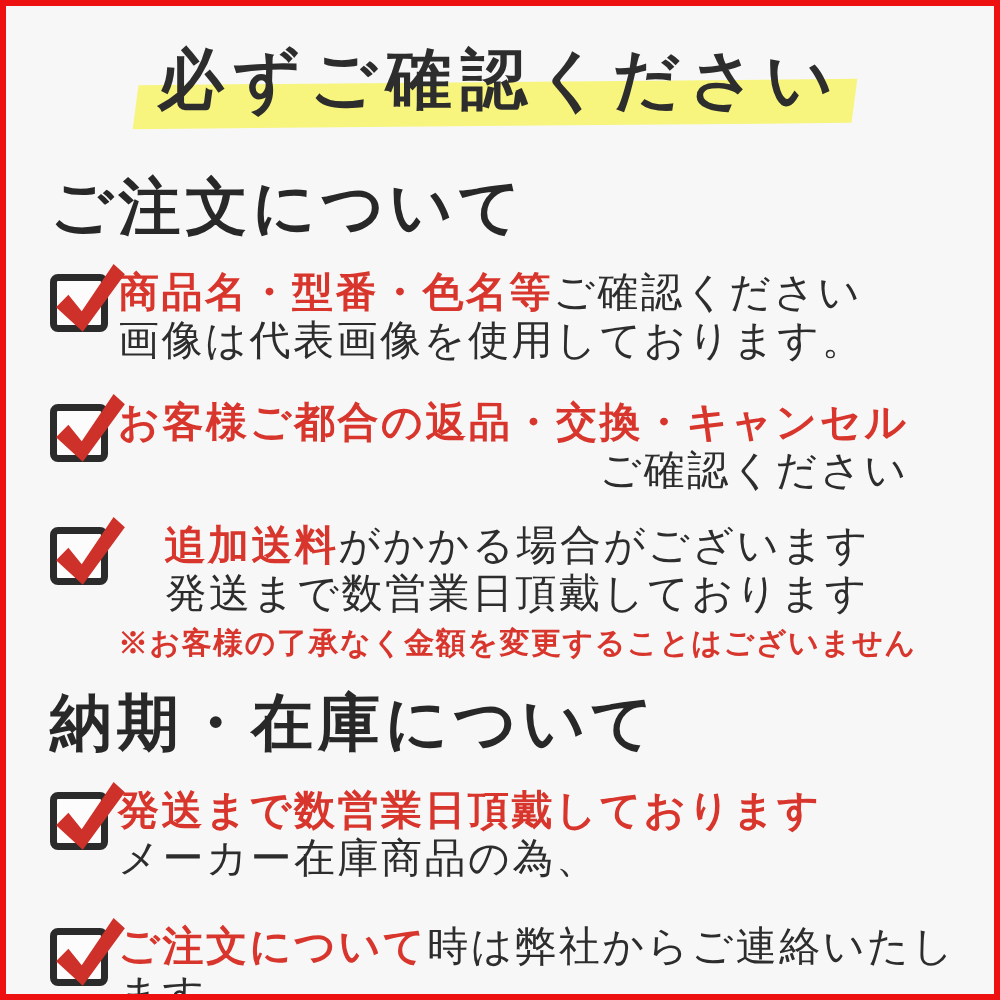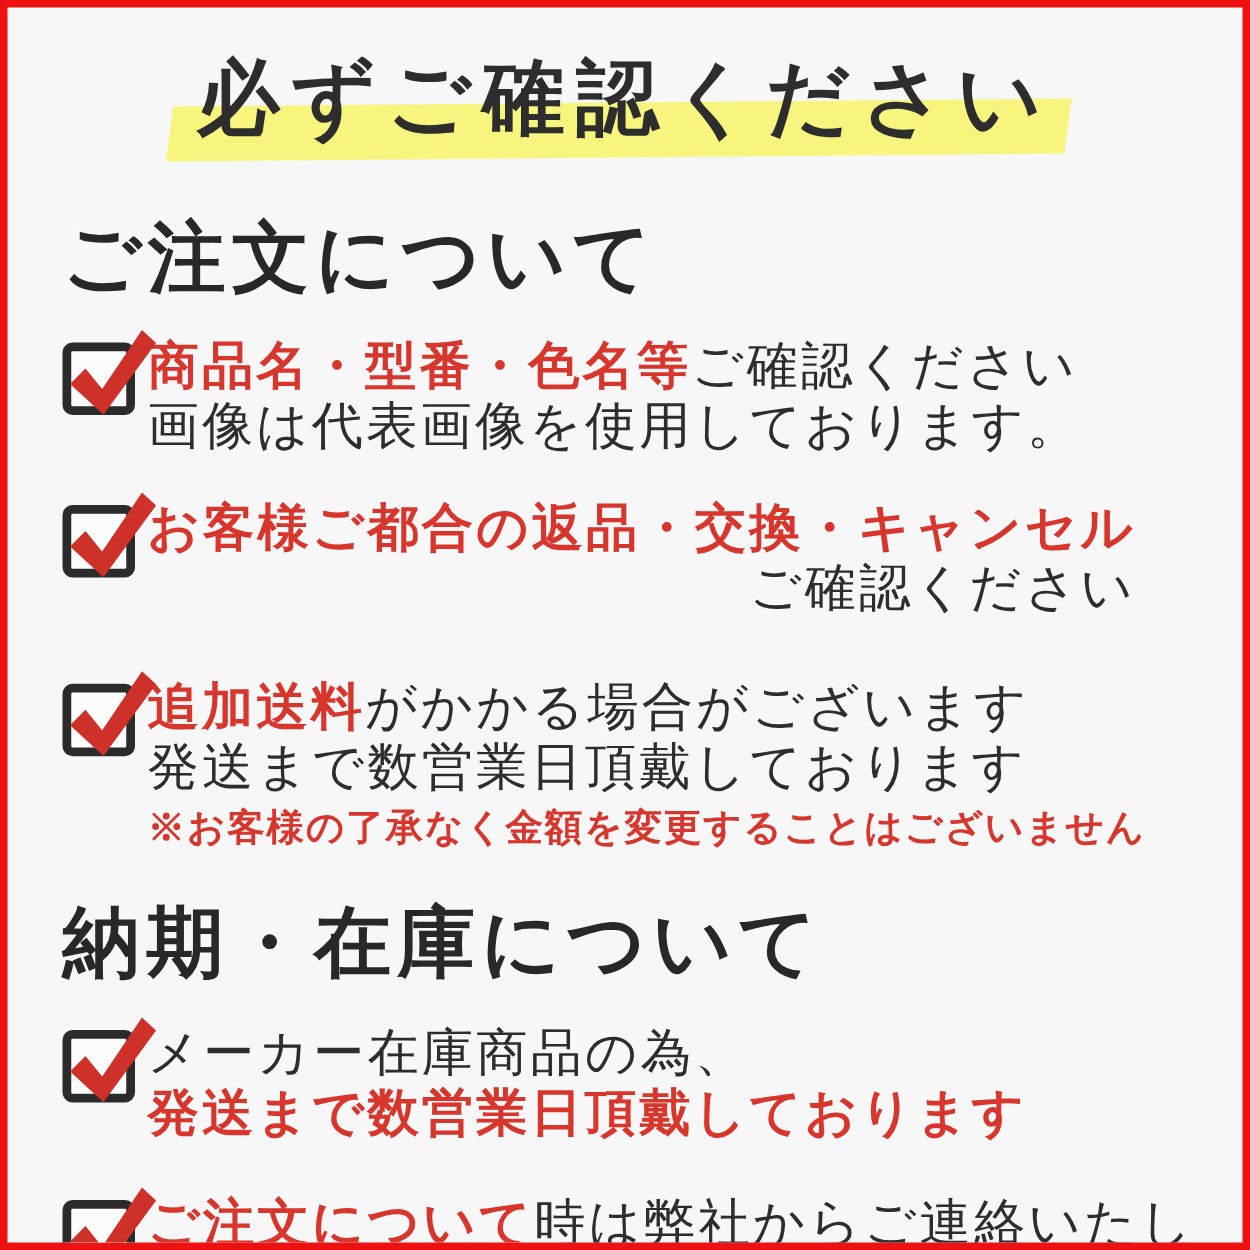--- a/index.html
+++ b/index.html
@@ -42,21 +42,21 @@
   
   .heading{
     font-size:62px;
     font-weight:bold;
     color:#282828;
     letter-spacing:5px;
     margin:0 0 0 44px;
     line-height:1.25;
   }
   .heading.h1{ margin-top:46px; }
-  .heading.h2{ margin-top:36px; }
+  .heading.h2{ margin-top:24px; }
   
   .item{
     display:flex;
     align-items:flex-start;
     margin-left:44px;
     margin-right:30px;
   }
   .item .cb{
     flex:none;
     position:relative;
@@ -82,21 +82,21 @@
   .red{ color:#d8352c; font-weight:bold; }
   .blk{ color:#2d2d2d; font-weight:normal; }
   .note{
     font-size:30px;
     letter-spacing:1.5px;
     margin-top:7px;
     line-height:1.2;
   }
   .mt-i1{ margin-top:22px; }
   .mt-i2{ margin-top:34px;text-align:right; }
-  .mt-i3{ margin-top:48px; }
+  .mt-i3{ margin-top:28px;text-align:center; }
   .mt-i4{ margin-top:24px; }
   .mt-i5{ margin-top:40px; }
 </style>
 </head>
 <body>
 
 <div class="frame">
 
   <div class="title-row">
     <h1 class="title">
@@ -146,22 +146,22 @@
 
   <h2 class="heading h2">納期・在庫について</h2>
 
   <div class="item mt-i4">
     <span class="cb">
       <svg viewBox="0 0 74 74">
         <polygon points="2,44 14,32 27,48 58,2 69,12 28,68" fill="#ce3129"></polygon>
       </svg>
     </span>
     <div class="txt">
+      <div><span class="red">発送まで数営業日頂戴しております</span><span class="blk"></span></div>
       <div><span class="red"></span><span class="blk">メーカー在庫商品の為、</span></div>
-      <div><span class="red">発送まで数営業日頂戴しております</span><span class="blk"></span></div>
     </div>
   </div>
 
   <div class="item mt-i5">
     <span class="cb">
       <svg viewBox="0 0 74 74">
         <polygon points="2,44 14,32 27,48 58,2 69,12 28,68" fill="#ce3129"></polygon>
       </svg>
     </span>
     <div class="txt">

